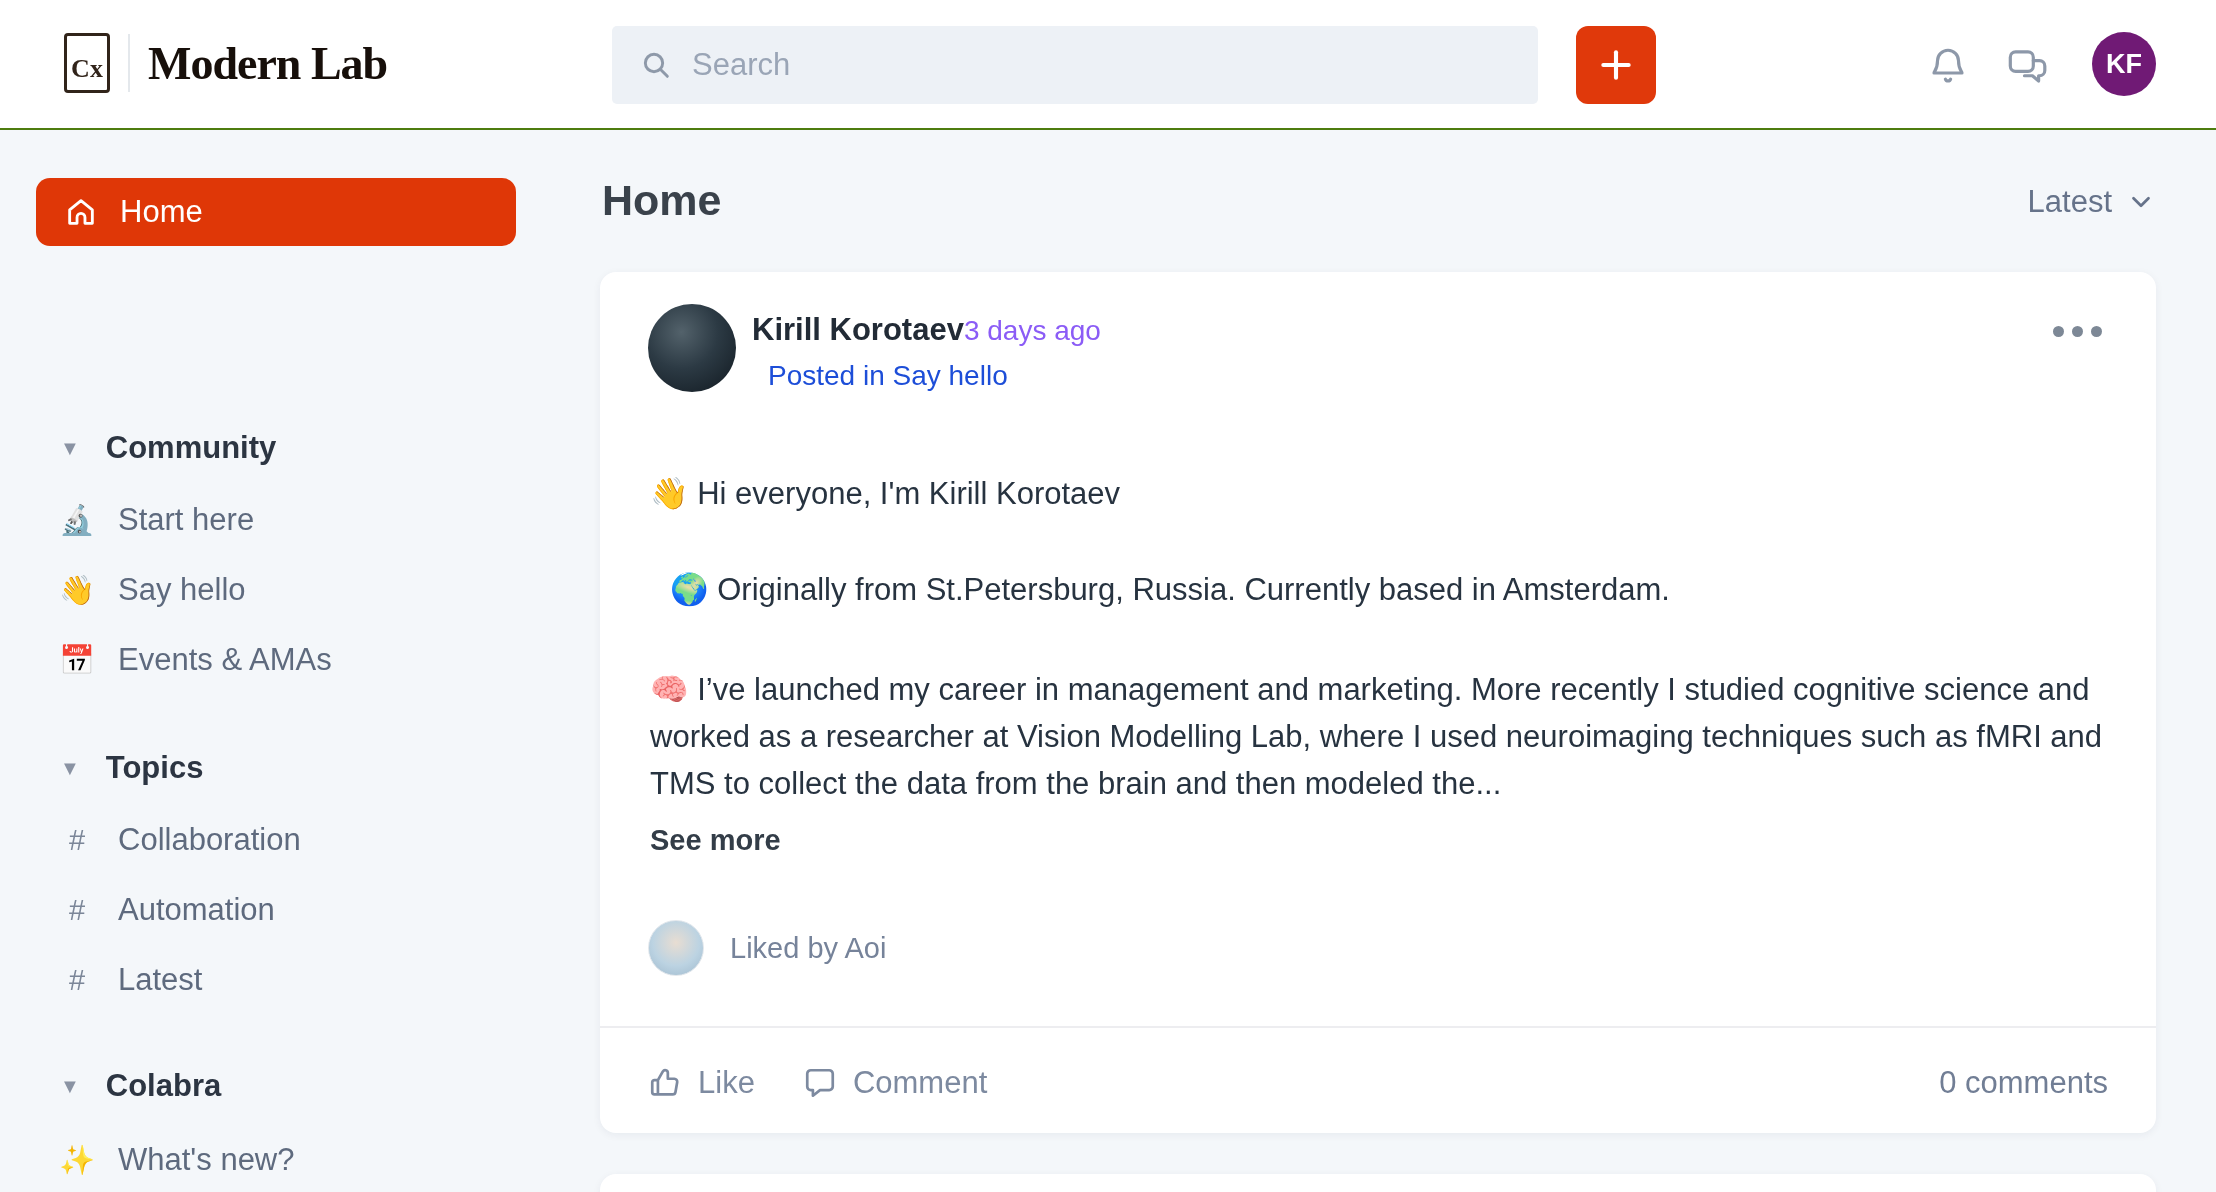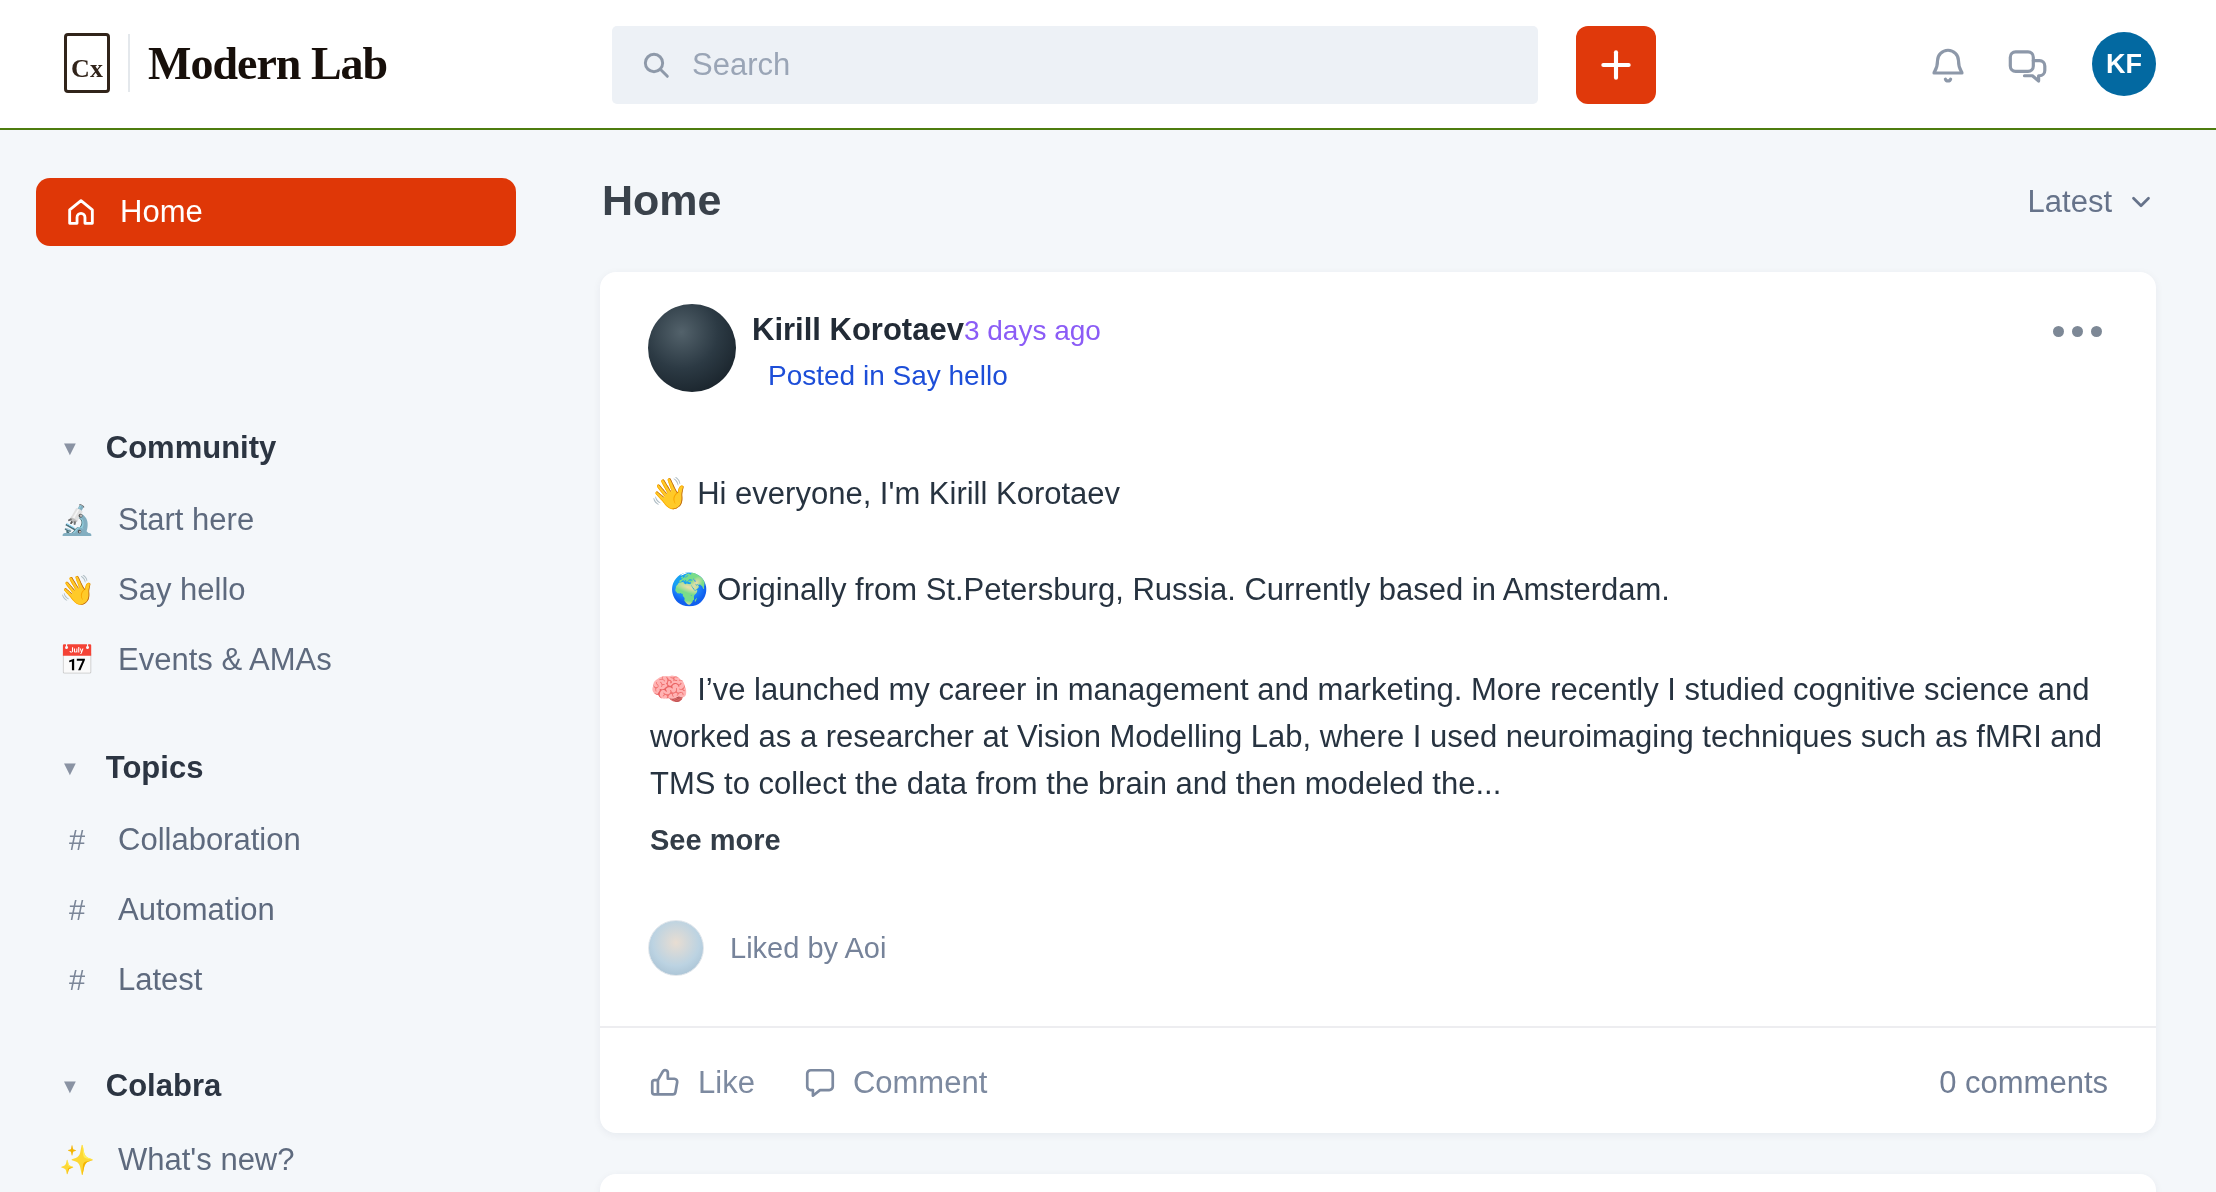--- a/index.html
+++ b/index.html
@@ -44,21 +44,21 @@
     display:flex; align-items:center; justify-content:center; cursor:pointer;
   }
   .hdr-icon-btn {
     position:absolute; top:42px; width:48px; height:48px; background:none; border:none;
     color:#8d98a9; display:flex; align-items:center; justify-content:center; cursor:pointer;
   }
   .hdr-bell { left:1924px; }
   .hdr-chat { left:2004px; }
   .hdr-avatar {
     position:absolute; left:2092px; top:32px; width:64px; height:64px; border-radius:50%;
-    background:#0369a1; color:#ffffff; font-size:27px; font-weight:700;
+    background:#701a75; color:#ffffff; font-size:27px; font-weight:700;
     display:flex; align-items:center; justify-content:center; cursor:pointer;
   }
   
   .sidebar { position:absolute; left:0; top:130px; width:560px; height:1062px; }
   .home-btn {
     position:absolute; left:36px; top:48px; width:480px; height:68px;
     background:#df3707; border:none; border-radius:14px; color:#ffffff;
     display:flex; align-items:center; gap:22px; padding:0 28px;
     font-size:31px; cursor:pointer;
   }

